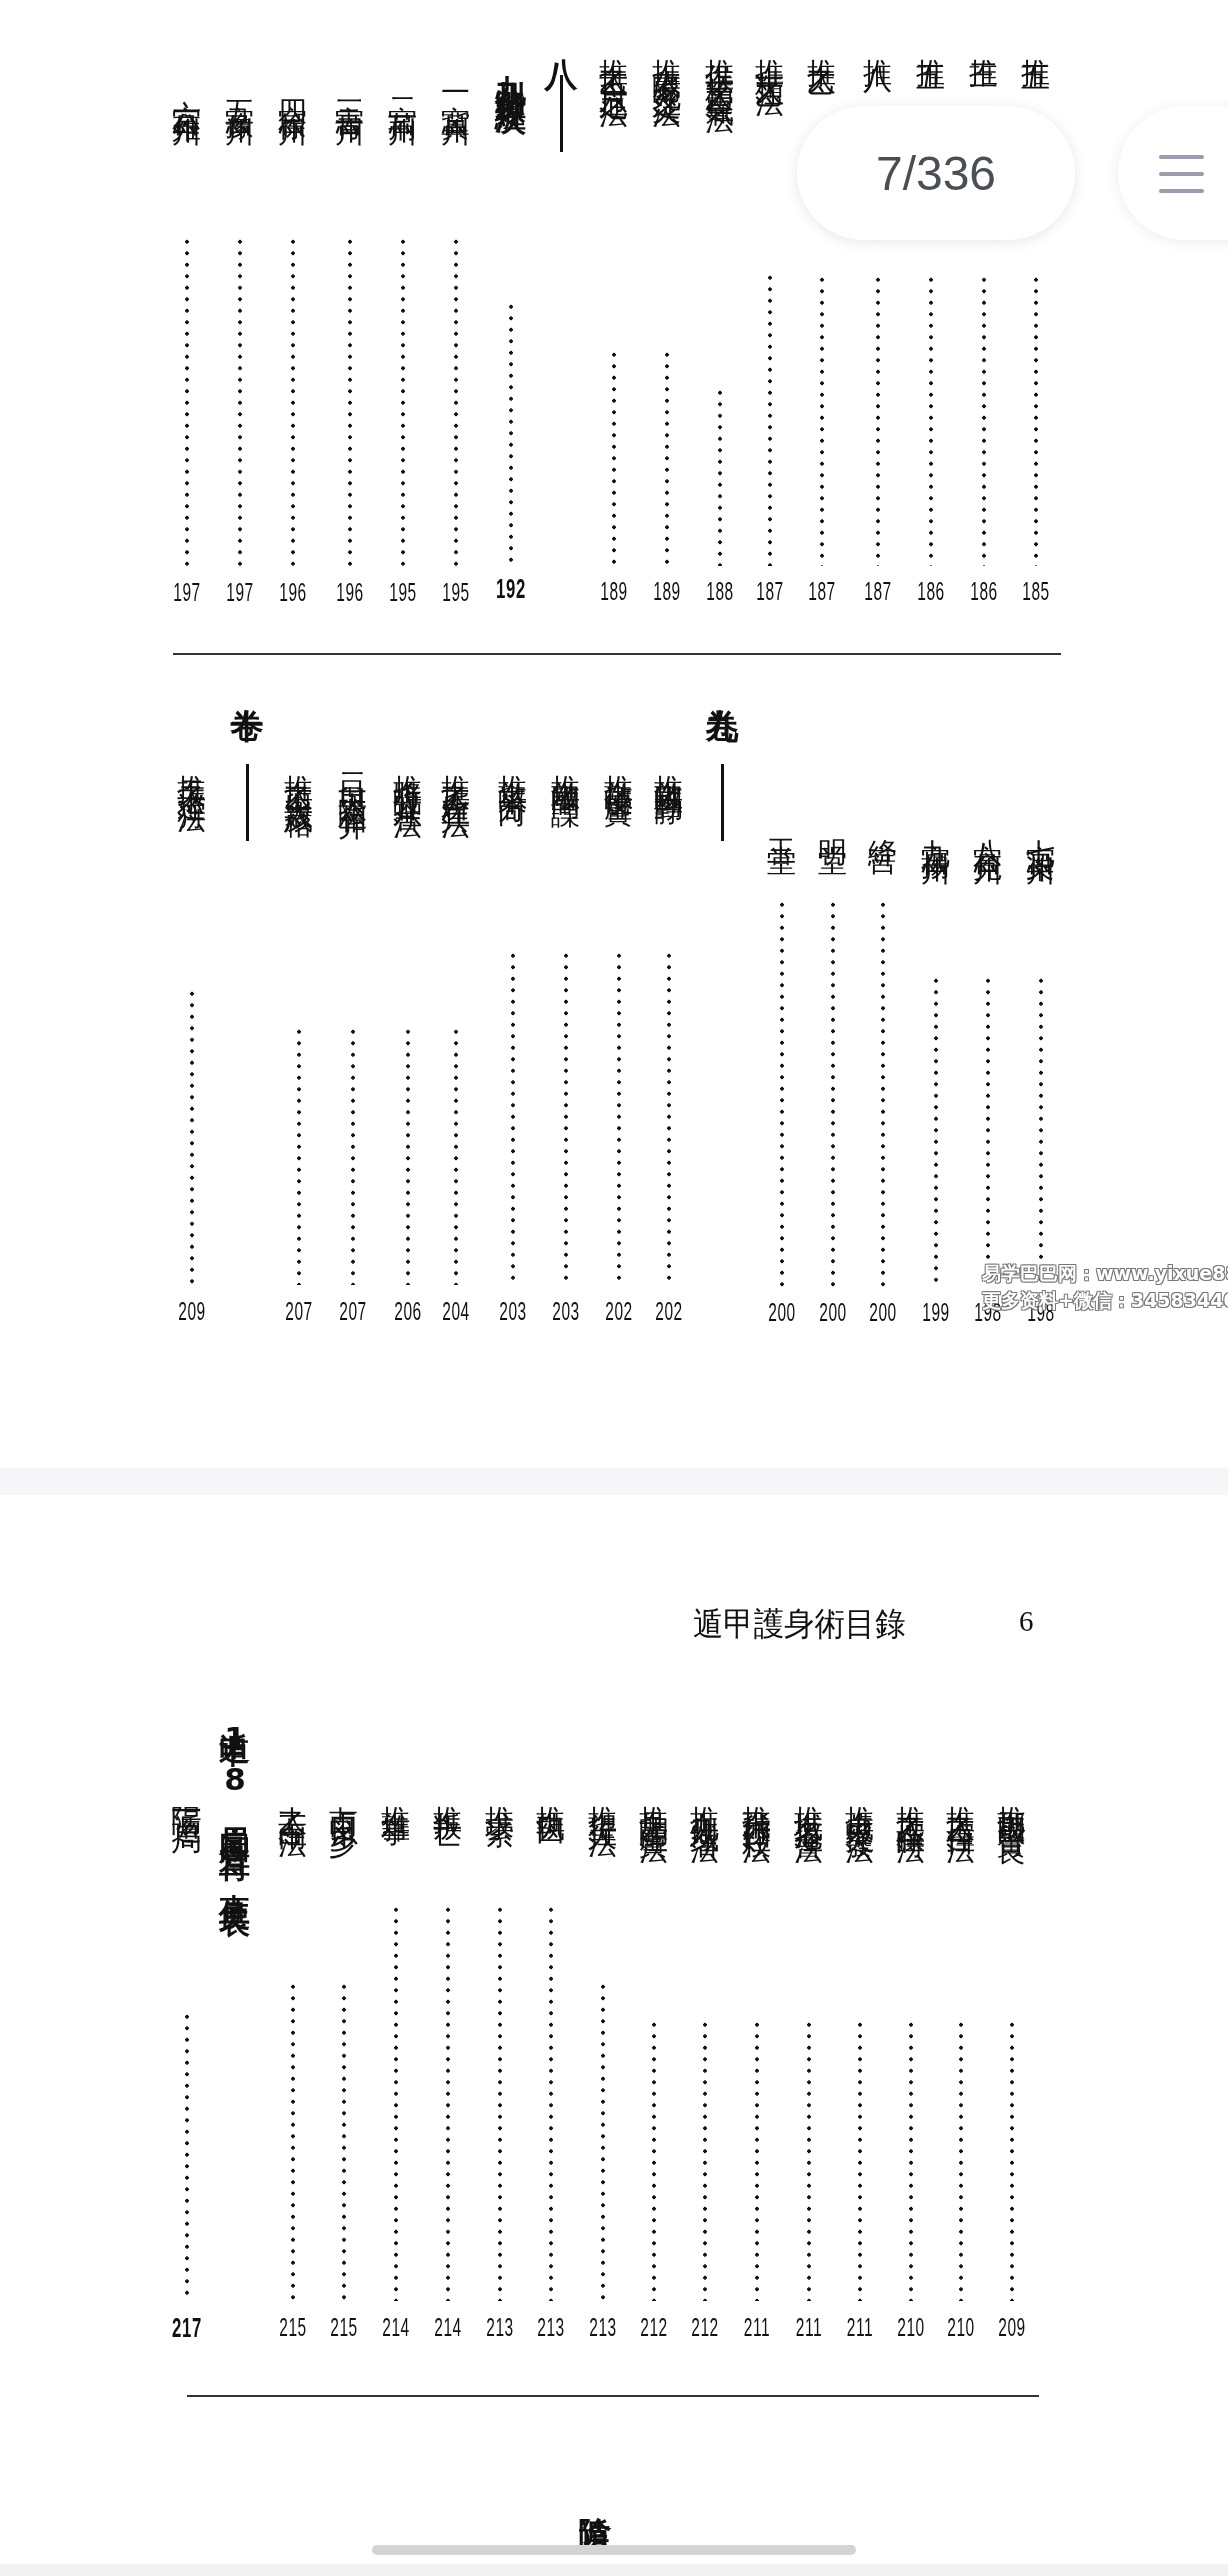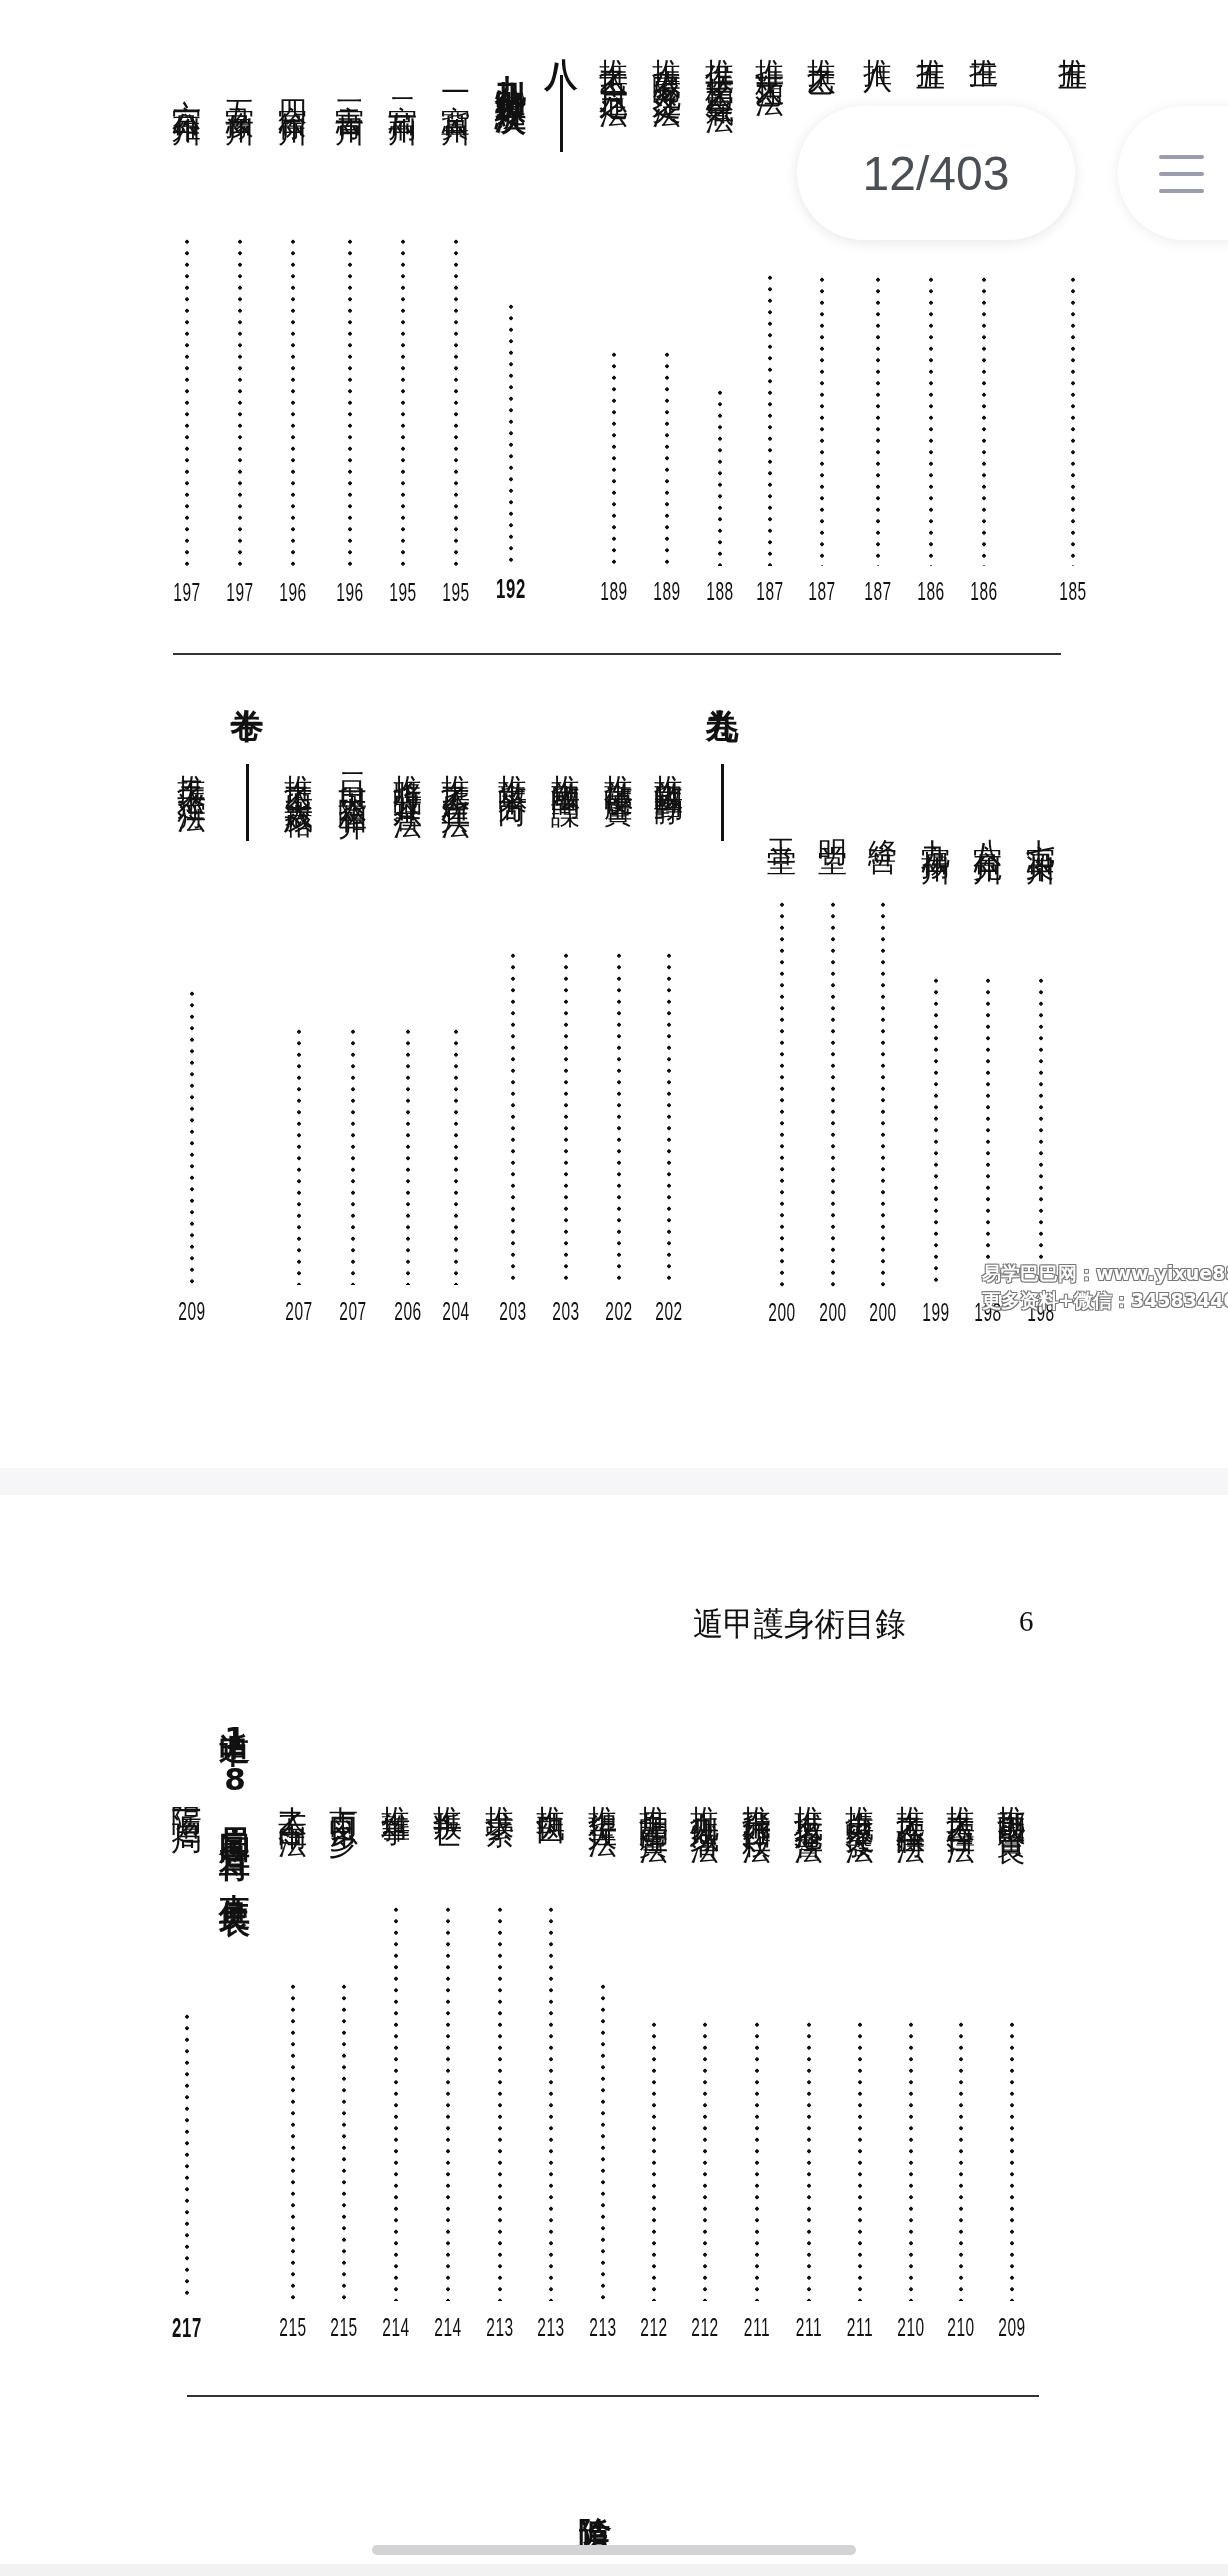--- a/index.html
+++ b/index.html
@@ -59,21 +59,21 @@
   }
   .menu-btn span { position: absolute; left: 41px; width: 45px; height: 3.8px; border-radius: 1.9px; background: #9a9caf; }
   .home-indicator { position: absolute; left: 372px; top: 2545px; width: 484px; height: 9.6px; border-radius: 4.8px; background: #d4d4d6; }
   .bottom-strip { position: absolute; left: 0; top: 2564px; width: 1228px; height: 11.5px; background: #f2f2f2; }
 </style>
 </head>
 <body>
 
 <div class="page" style="top:0;height:1468px;">
   <div id="p1-top">
-      <div class="col" style="left: 1054px; top: 36px; height: 580px;">
+      <div class="col" style="left: 1017px; top: 36px; height: 580px;">
         <span class="label">推五</span>
         <div class="dots" style="top: 238px; height: 292px;"></div>
         <div class="num" style="top: 541px;">185</div>
       </div>
       <div class="col" style="left: 965px; top: 36px; height: 580px;">
         <span class="label">推三</span>
         <div class="dots" style="top: 238px; height: 292px;"></div>
         <div class="num" style="top: 541px;">186</div>
       </div>
       <div class="col" style="left: 912px; top: 36px; height: 580px;">
@@ -333,21 +333,21 @@
         <div class="num" style="top: 530px;">217</div>
       </div>
       <div class="heading" style="left: 576px; top: 996px;">
         <span class="label">陰遁</span>
       </div>
     </div>
   <div class="rule" style="left:187px;top:900px;width:852px;"></div>
 </div>
 
 <div class="badge">
-  <span>12/403</span>
+  <span>7/336</span>
 </div>
 <div class="menu-btn">
   <span style="top:49px;"></span>
   <span style="top:66px;"></span>
   <span style="top:83px;"></span>
 </div>
 <div class="bottom-strip"></div>
 <div class="home-indicator"></div>
 
 

